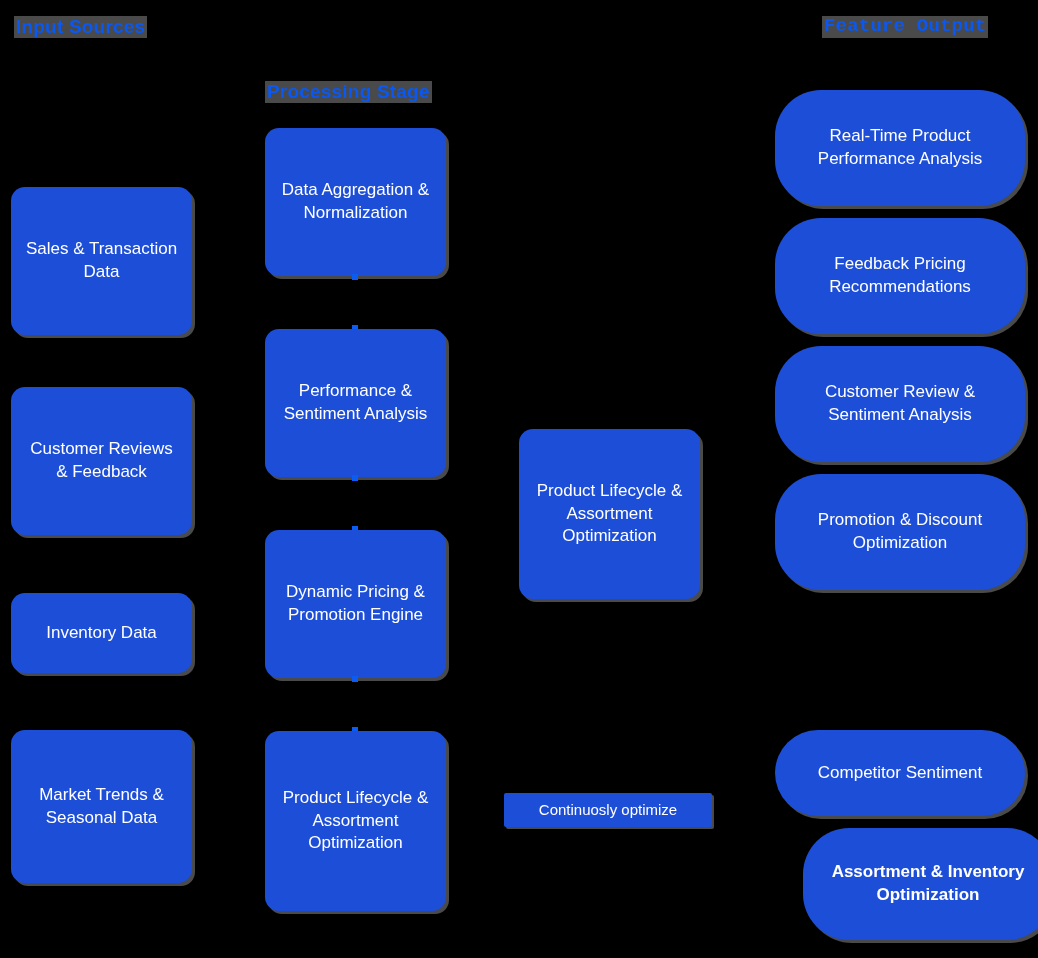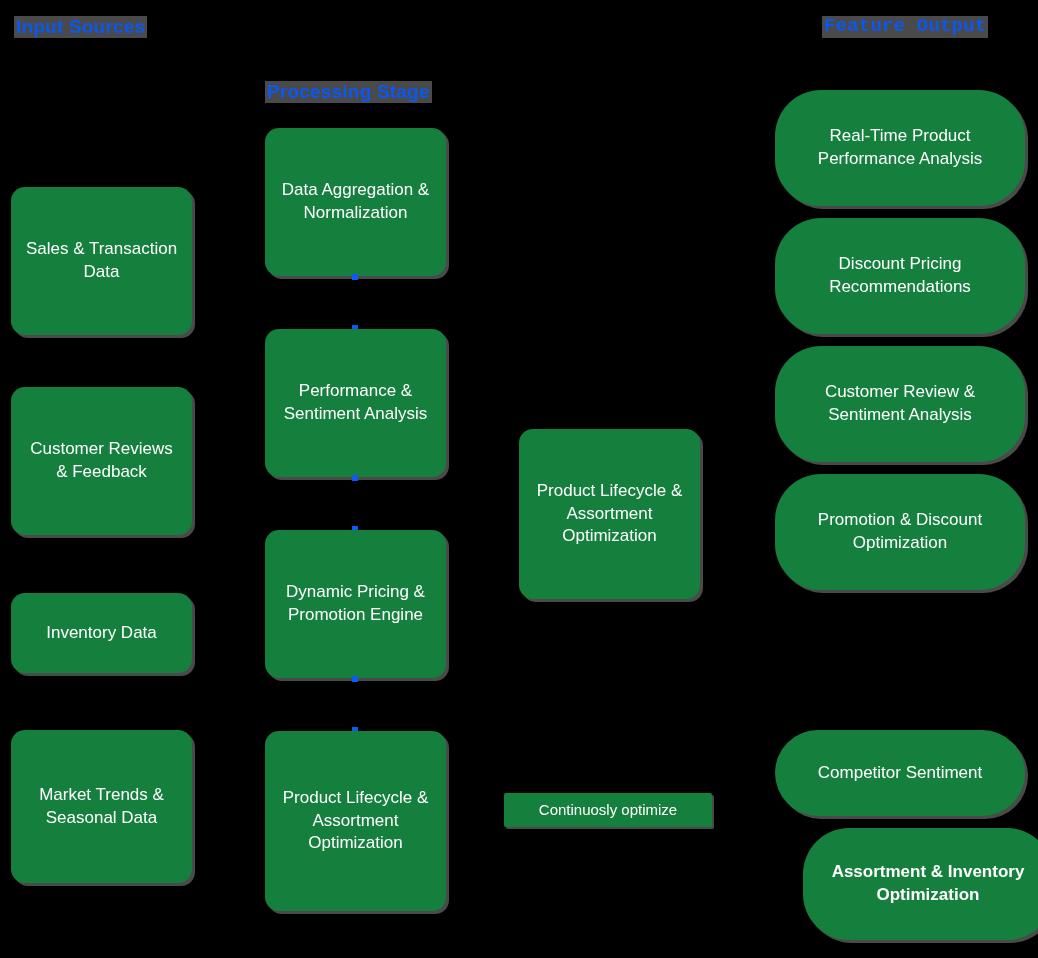--- a/index.html
+++ b/index.html
@@ -32,21 +32,21 @@
     letter-spacing: 0.2px;
     line-height: 1.05;
     padding: 1px 2px;
     white-space: nowrap;
   }
 
   
   .node {
     position: absolute;
     box-sizing: border-box;
-    background: #15803d;
+    background: #1d4ed8;
     color: #ffffff;
     display: flex;
     align-items: center;
     justify-content: center;
     text-align: center;
     line-height: 1.33;
     font-size: 17px;
     padding: 6px 12px;
     box-shadow: 3px 3px 0 0 #4a4a4a;
   }
@@ -105,21 +105,21 @@
   <div class="nub" style="left:352px; top:727px;"></div>
 
   <div class="node rect" style="left:265px; top:731px; width:181px; height:180px;">Product Lifecycle &amp; Assortment Optimization</div>
 
   <div class="node center" style="left:519px; top:429px; width:181px; height:170px;">Product Lifecycle &amp; Assortment Optimization</div>
 
   <div class="node edgelabel" style="left:504px; top:793px; width:208px; height:34px;">Continuosly optimize</div>
 
   <div class="node pill" style="left:775px; top:90px; width:250px; height:116px;">Real-Time Product Performance Analysis</div>
 
-  <div class="node pill" style="left:775px; top:218px; width:250px; height:116px;">Discount Pricing Recommendations</div>
+  <div class="node pill" style="left:775px; top:218px; width:250px; height:116px;">Feedback Pricing Recommendations</div>
 
   <div class="node pill" style="left:775px; top:346px; width:250px; height:116px;">Customer Review &amp; Sentiment Analysis</div>
 
   <div class="node pill" style="left:775px; top:474px; width:250px; height:116px;">Promotion &amp; Discount Optimization</div>
 
 
   <div class="node pill" style="left:775px; top:730px; width:250px; height:86px;">Competitor Sentiment</div>
 
   <div class="node pill" style="left:803px; top:828px; width:250px; height:112px;font-weight:bold;">Assortment &amp; Inventory Optimization</div>
 

